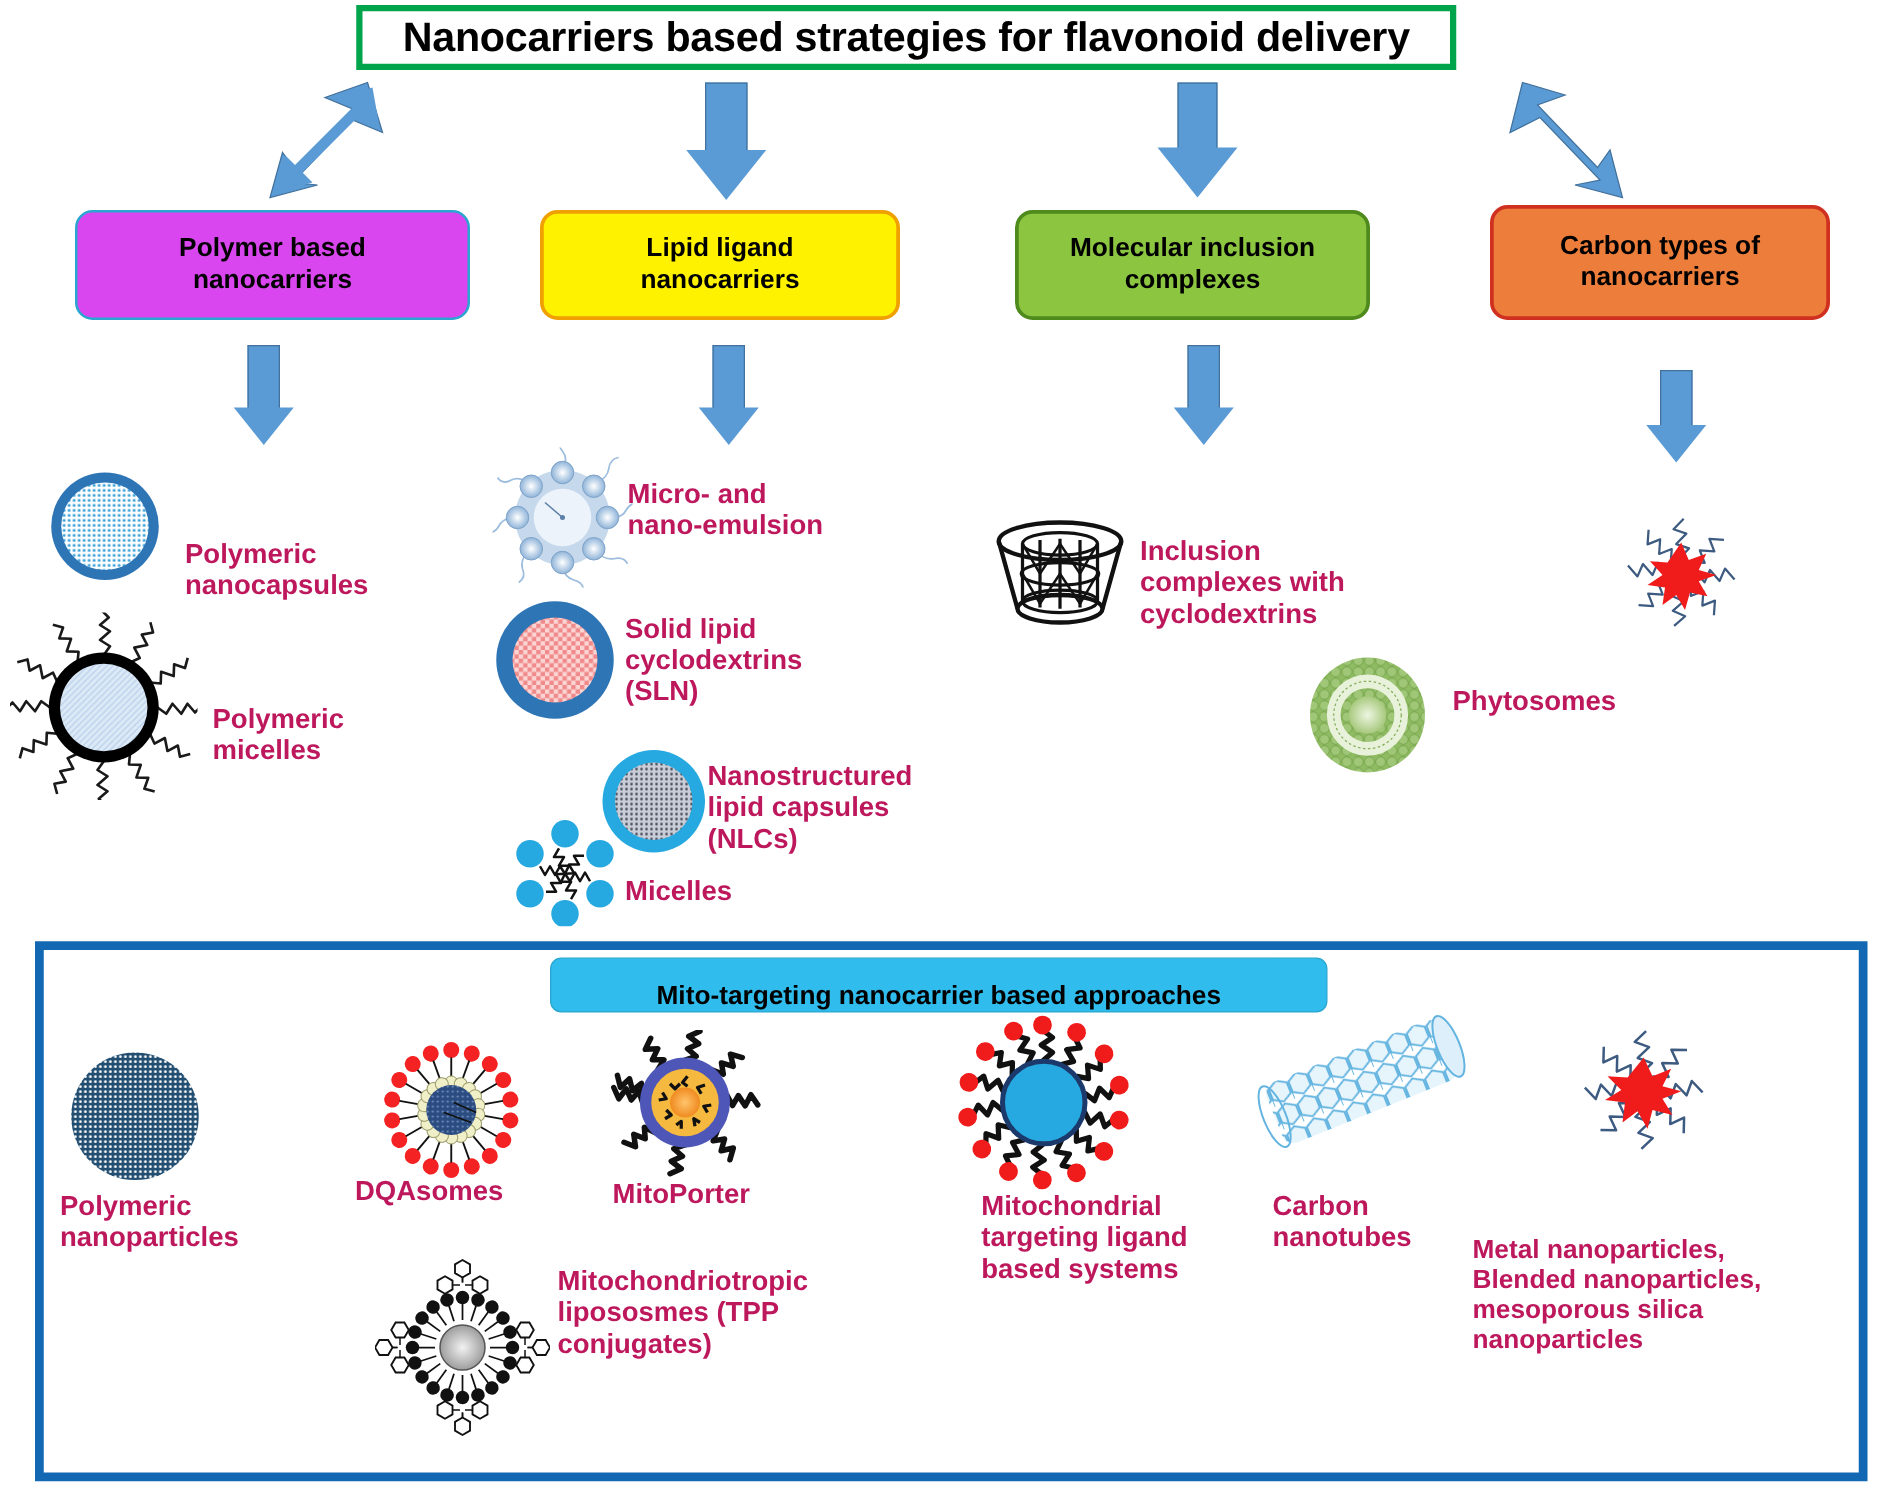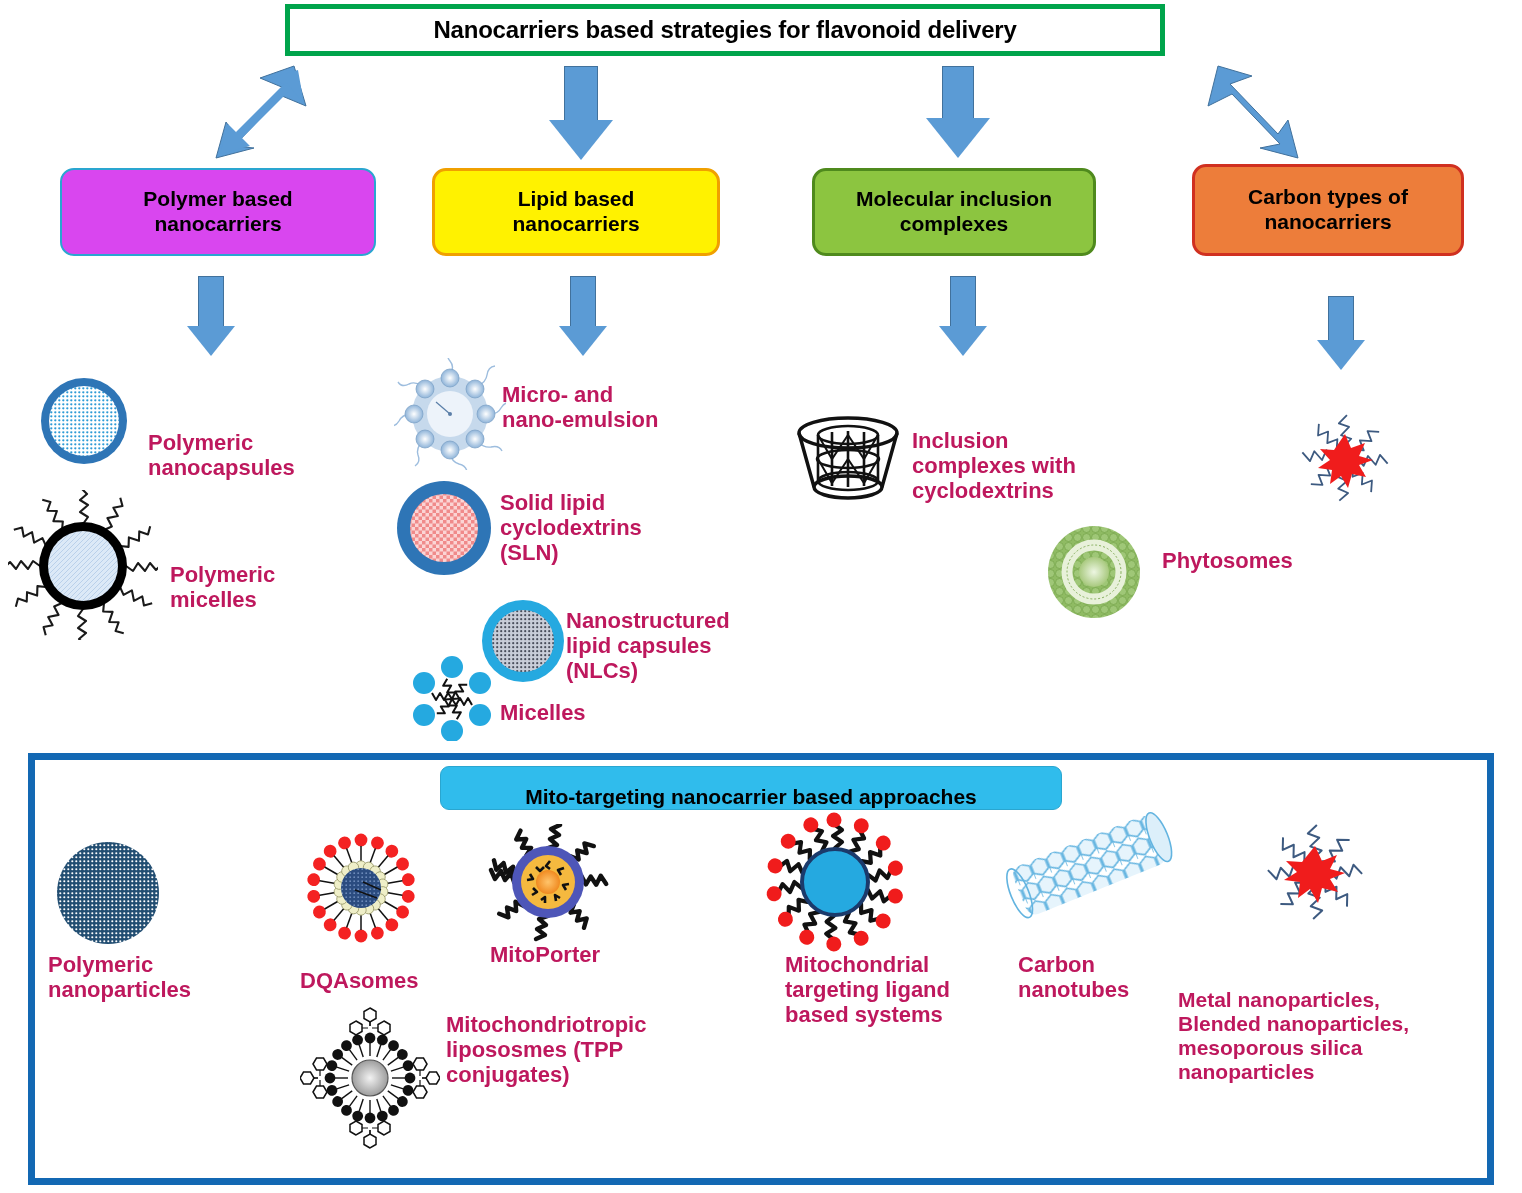--- a/index.html
+++ b/index.html
@@ -4,21 +4,21 @@
 <style>
   html,body{margin:0;padding:0;background:#ffffff;}
   body{width:1522px;height:1193px;position:relative;overflow:hidden;
        font-family:"Liberation Sans",sans-serif;color:#000;}
   .abs{position:absolute;}
   .lbl{font-weight:bold;line-height:1.14;color:#be185d;}
 
   
   #title-box{left:285px;top:4px;width:880px;height:52px;border:5px solid #00A44B;
      background:#fff;display:flex;align-items:center;justify-content:center;box-sizing:border-box;}
-  #title-box span{font-size:24px;font-weight:bold;letter-spacing:-0.2px;}
+  #title-box span{font-size:33px;font-weight:bold;letter-spacing:-0.2px;}
 
   
   .cat{border-radius:14px;box-sizing:border-box;display:flex;align-items:center;
        justify-content:center;text-align:center;font-size:21px;font-weight:bold;
        line-height:1.18;padding:4px 8px;}
   #cat-polymer{left:60px;top:168px;width:316px;height:88px;background:#d946ef;border:2px solid #2AA6D0;}
   #cat-lipid{left:432px;top:168px;width:288px;height:88px;background:#FFF200;border:3px solid #F0A000;}
   #cat-molecular{left:812px;top:168px;width:284px;height:88px;background:#8CC540;border:3px solid #4F8A1D;}
   #cat-other{left:1192px;top:164px;width:272px;height:92px;background:#ED7D3A;border:3px solid #D03020;}
   .ar-shaft{position:absolute;background:#5B9BD5;border:1px solid #41719C;box-sizing:border-box;}
@@ -66,21 +66,21 @@
   <svg width="110" height="102" viewBox="0 0 110 102">
     <polygon points="12,6 2,46 26,34 74,84 54,88 92,98 82,60 72,74 24,24 46,16" fill="#5B9BD5" stroke="#41719C" stroke-width="1"></polygon>
   </svg>
 </div>
 
 <div class="abs cat" id="cat-polymer">
   <span style="white-space: pre-line;">Polymer based
 nanocarriers</span>
 </div>
 <div class="abs cat" id="cat-lipid">
-  <span style="white-space: pre-line;">Lipid based
+  <span style="white-space: pre-line;">Lipid ligand
 nanocarriers</span>
 </div>
 <div class="abs cat" id="cat-molecular">
   <span style="white-space: pre-line;">Molecular inclusion
 complexes</span>
 </div>
 <div class="abs cat" id="cat-other">
   <span style="white-space: pre-line;">Carbon types of
 nanocarriers</span>
 </div>
@@ -359,21 +359,21 @@
       <use href="#dqaUnit" transform="rotate(280)"></use>
           <use href="#dqaUnit" transform="rotate(300)"></use>
       <use href="#dqaUnit" transform="rotate(320)"></use>
           <use href="#dqaUnit" transform="rotate(340)"></use>
         </g>
       <circle cx="0" cy="0" r="20" fill="url(#dotD)"></circle>
       <path d="M-6,2 L16,10 M2,-6 L20,2" stroke="#111" stroke-width="1.4"></path>
     </g>
   </svg>
 </div>
-<div class="abs lbl cap" style="left:300px;top:940px;width:210px;white-space:pre-line;margin-top:28px;">DQAsomes</div>
+<div class="abs lbl cap" style="left:284px;top:940px;width:210px;white-space:pre-line;">DQAsomes</div>
 
 <div class="abs" style="left:486px;top:824px;">
   <svg width="124" height="120" viewBox="0 0 124 120">
     <defs>
       <radialGradient id="orbG">
           <stop offset="0%" stop-color="#FFC46B"></stop>
           <stop offset="100%" stop-color="#F08A20"></stop>
         </radialGradient>
       <g id="zzz">
         <path d="M0,0 L9,-3 L2,-9 L11,-13 L3,-19 L12,-23" fill="none" stroke="#111" stroke-width="4.4" stroke-linejoin="round" stroke-linecap="round"></path>

